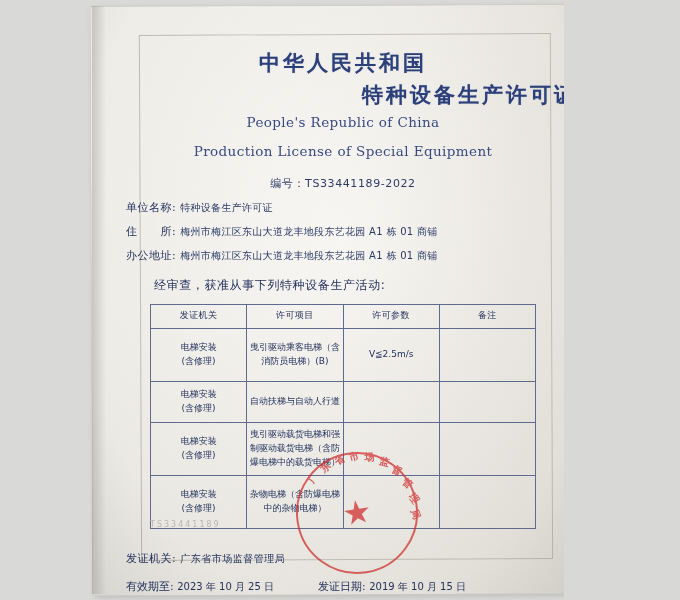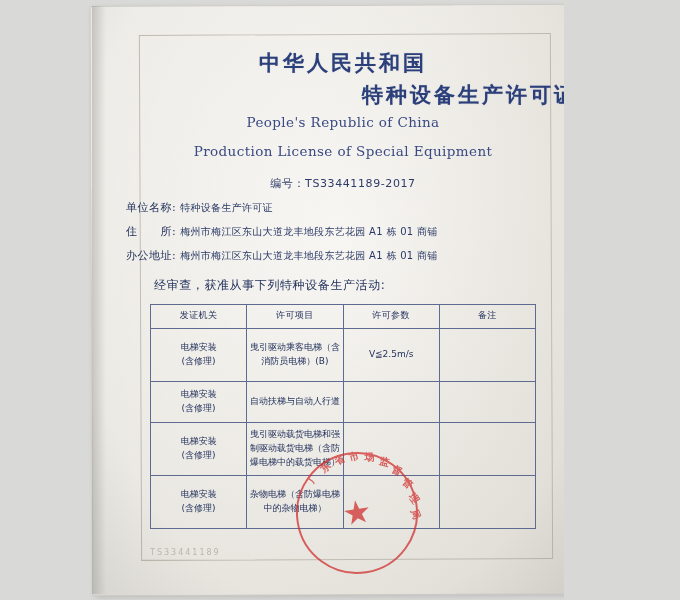--- a/index.html
+++ b/index.html
@@ -191,21 +191,21 @@
     pointer-events: none;
   }
   .edge-shadow-r {
     position: absolute; left: 578px; top: 6px; width: 16px; height: 588px;
     background: linear-gradient(270deg, rgba(130,128,122,0.4), rgba(130,128,122,0));
     pointer-events: none;
   }
   .watermark {
     position: absolute;
     left: 150px;
-    top: 548px;
+    top: 520px;
     font-size: 8px;
     color: #b9b6ad;
     letter-spacing: 2px;
   }
 </style>
 </head>
 <body>
 
 <div id="page">
 
@@ -217,21 +217,21 @@
   <div class="edge-shadow-r"></div>
 
   <div class="content">
 
     <div class="cn-title">中华人民共和国</div>
     <div class="cn-title" style="margin-top:2px;text-align:right;">特种设备生产许可证</div>
 
     <div class="en-title" style="margin-top:1px;">People's Republic of China</div>
     <div class="en-title">Production License of Special Equipment</div>
 
-    <div class="cert-no">编号：TS33441189-2017</div>
+    <div class="cert-no">编号：TS33441189-2022</div>
 
     <div class="field-row">
       <span class="field-label">单位名称:</span>
       <span class="field-value">特种设备生产许可证</span>
     </div>
     <div class="field-row">
       <span class="field-label">住　　所:</span>
       <span class="field-value">梅州市梅江区东山大道龙丰地段东艺花园 A1 栋 01 商铺</span>
     </div>
     <div class="field-row">
@@ -271,20 +271,36 @@
         </tr>
         <tr class="row-tall">
           <td class="c-item">电梯安装<br>(含修理)</td>
           <td class="c-sub">杂物电梯（含防爆电梯<br>中的杂物电梯）</td>
           <td class="c-par"></td>
           <td class="c-rem"></td>
         </tr>
       </tbody>
     </table>
 
+    <div class="footer">
+      <div class="line">
+        <span>发证机关:</span>
+        <span class="val-sm">广东省市场监督管理局</span>
+      </div>
+      <div class="two-col">
+        <div>
+          <span>有效期至:</span>
+          <span class="val-sm">2023 年 10 月 25 日</span>
+        </div>
+        <div>
+          <span>发证日期:</span>
+          <span class="val-sm">2019 年 10 月 15 日</span>
+        </div>
+      </div>
+    </div>
 
   </div>
 
   <div class="seal">
     <div class="seal-text">
       <span style="left:16px;top:10px;transform:rotate(-48deg);">广</span>
       <span style="left:30px;top:2px;transform:rotate(-34deg);">东</span>
       <span style="left:45px;top:-3px;transform:rotate(-20deg);">省</span>
       <span style="left:60px;top:-4px;transform:rotate(-6deg);">市</span>
       <span style="left:75px;top:-1px;transform:rotate(8deg);">场</span>

